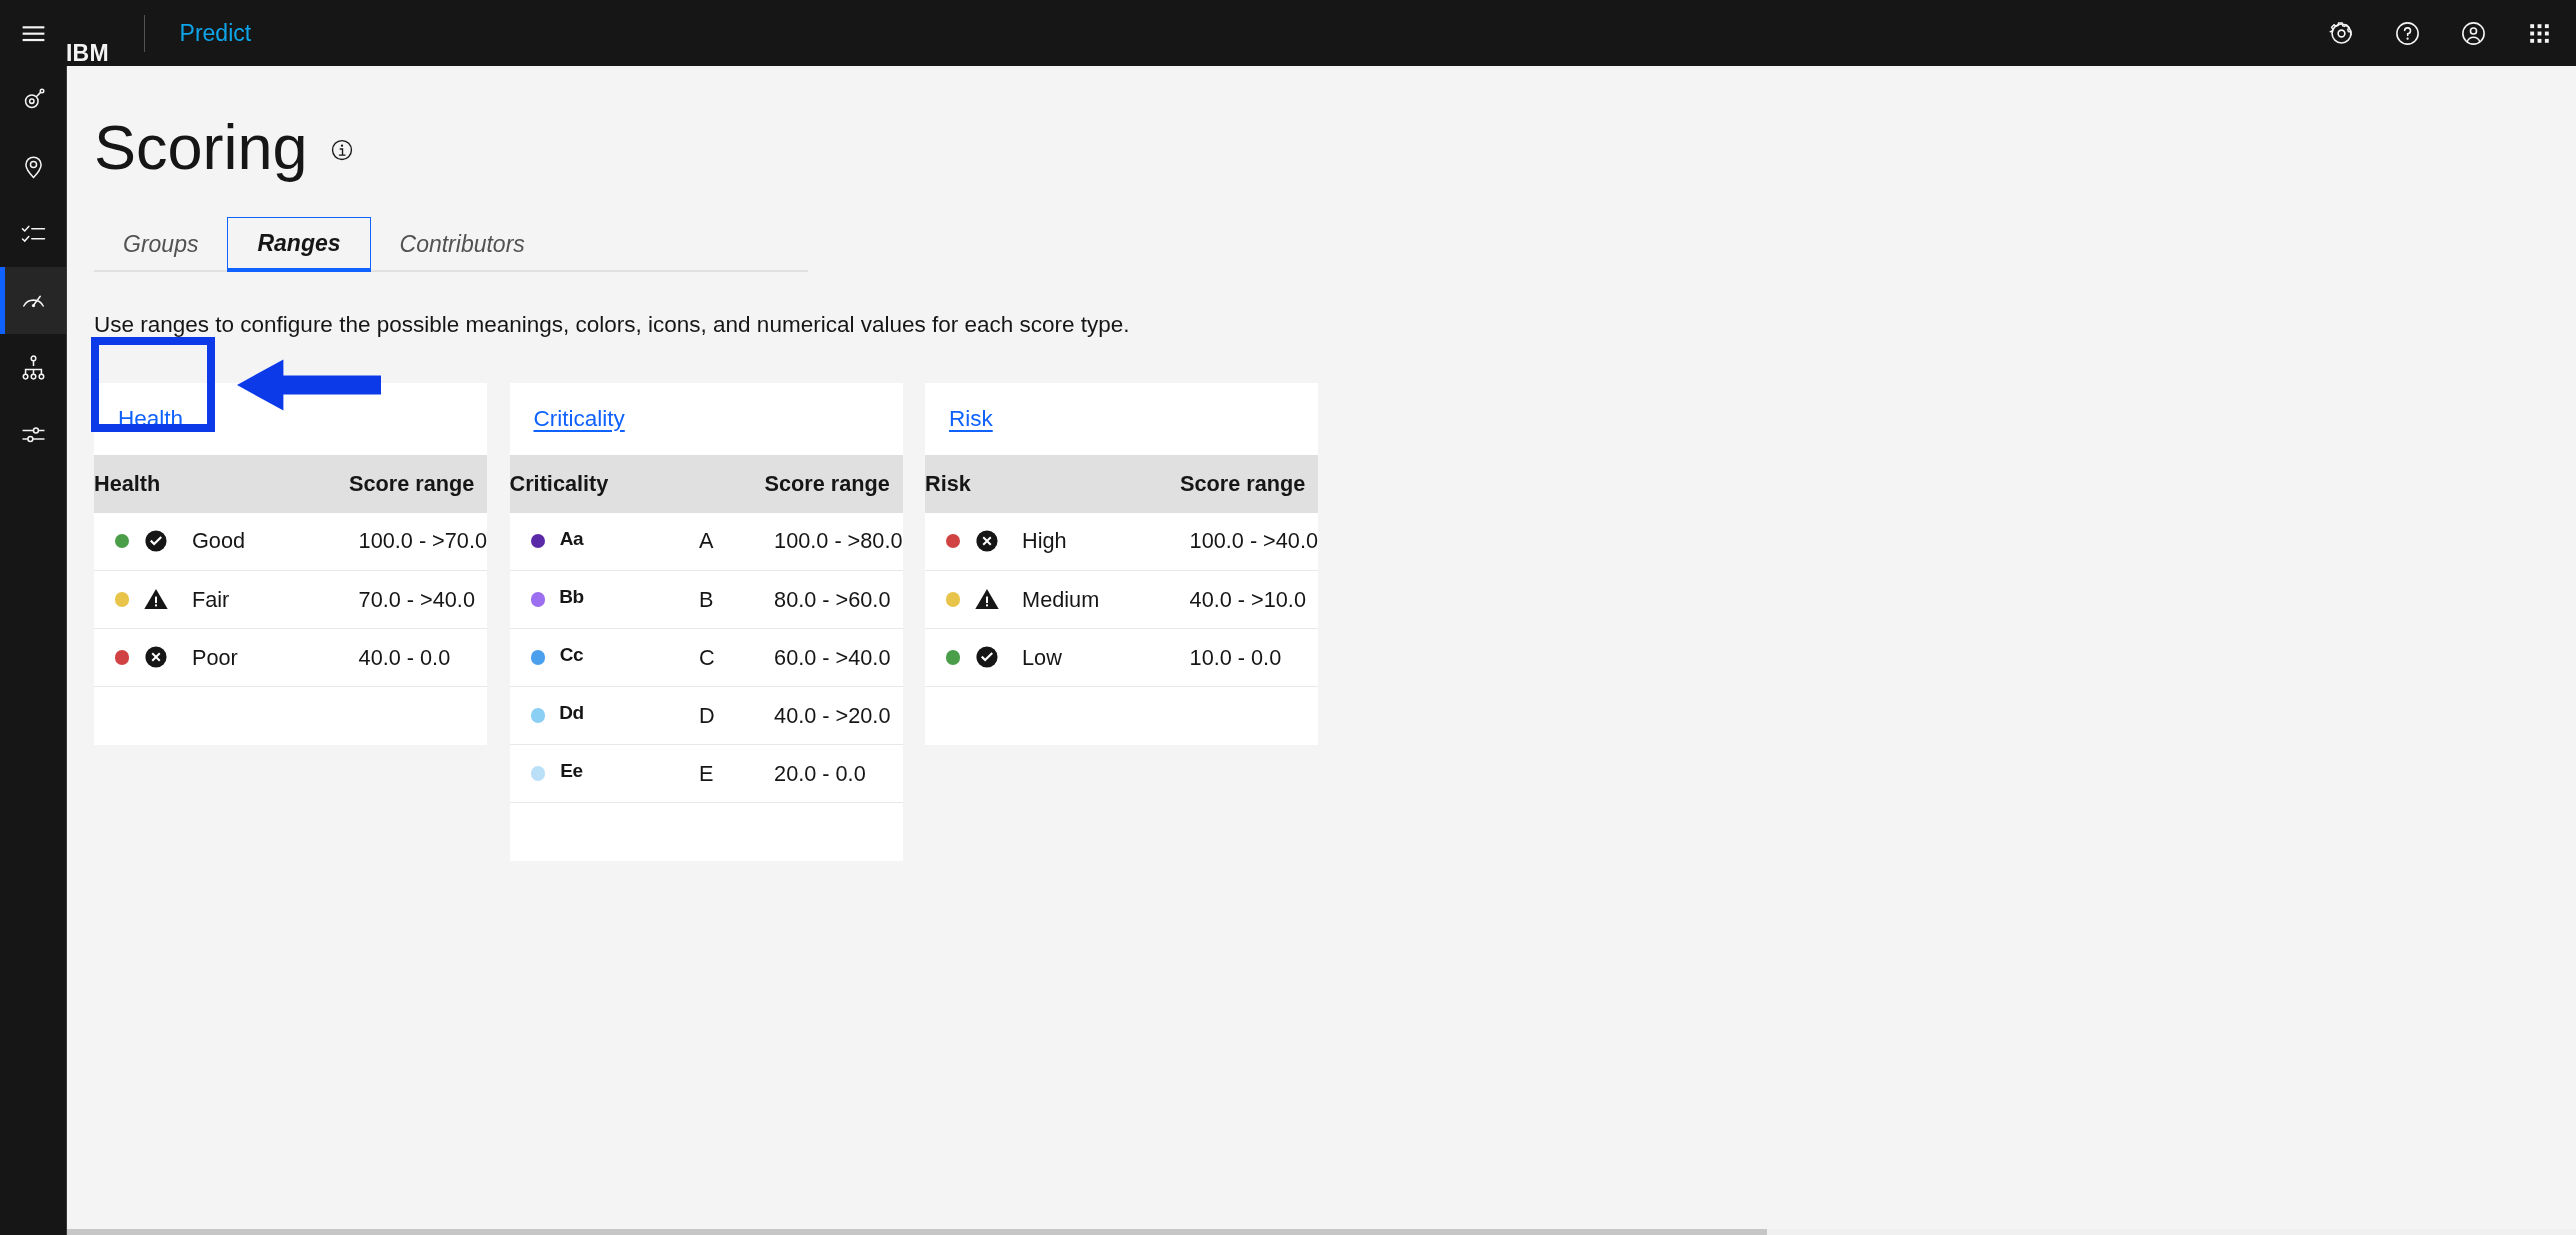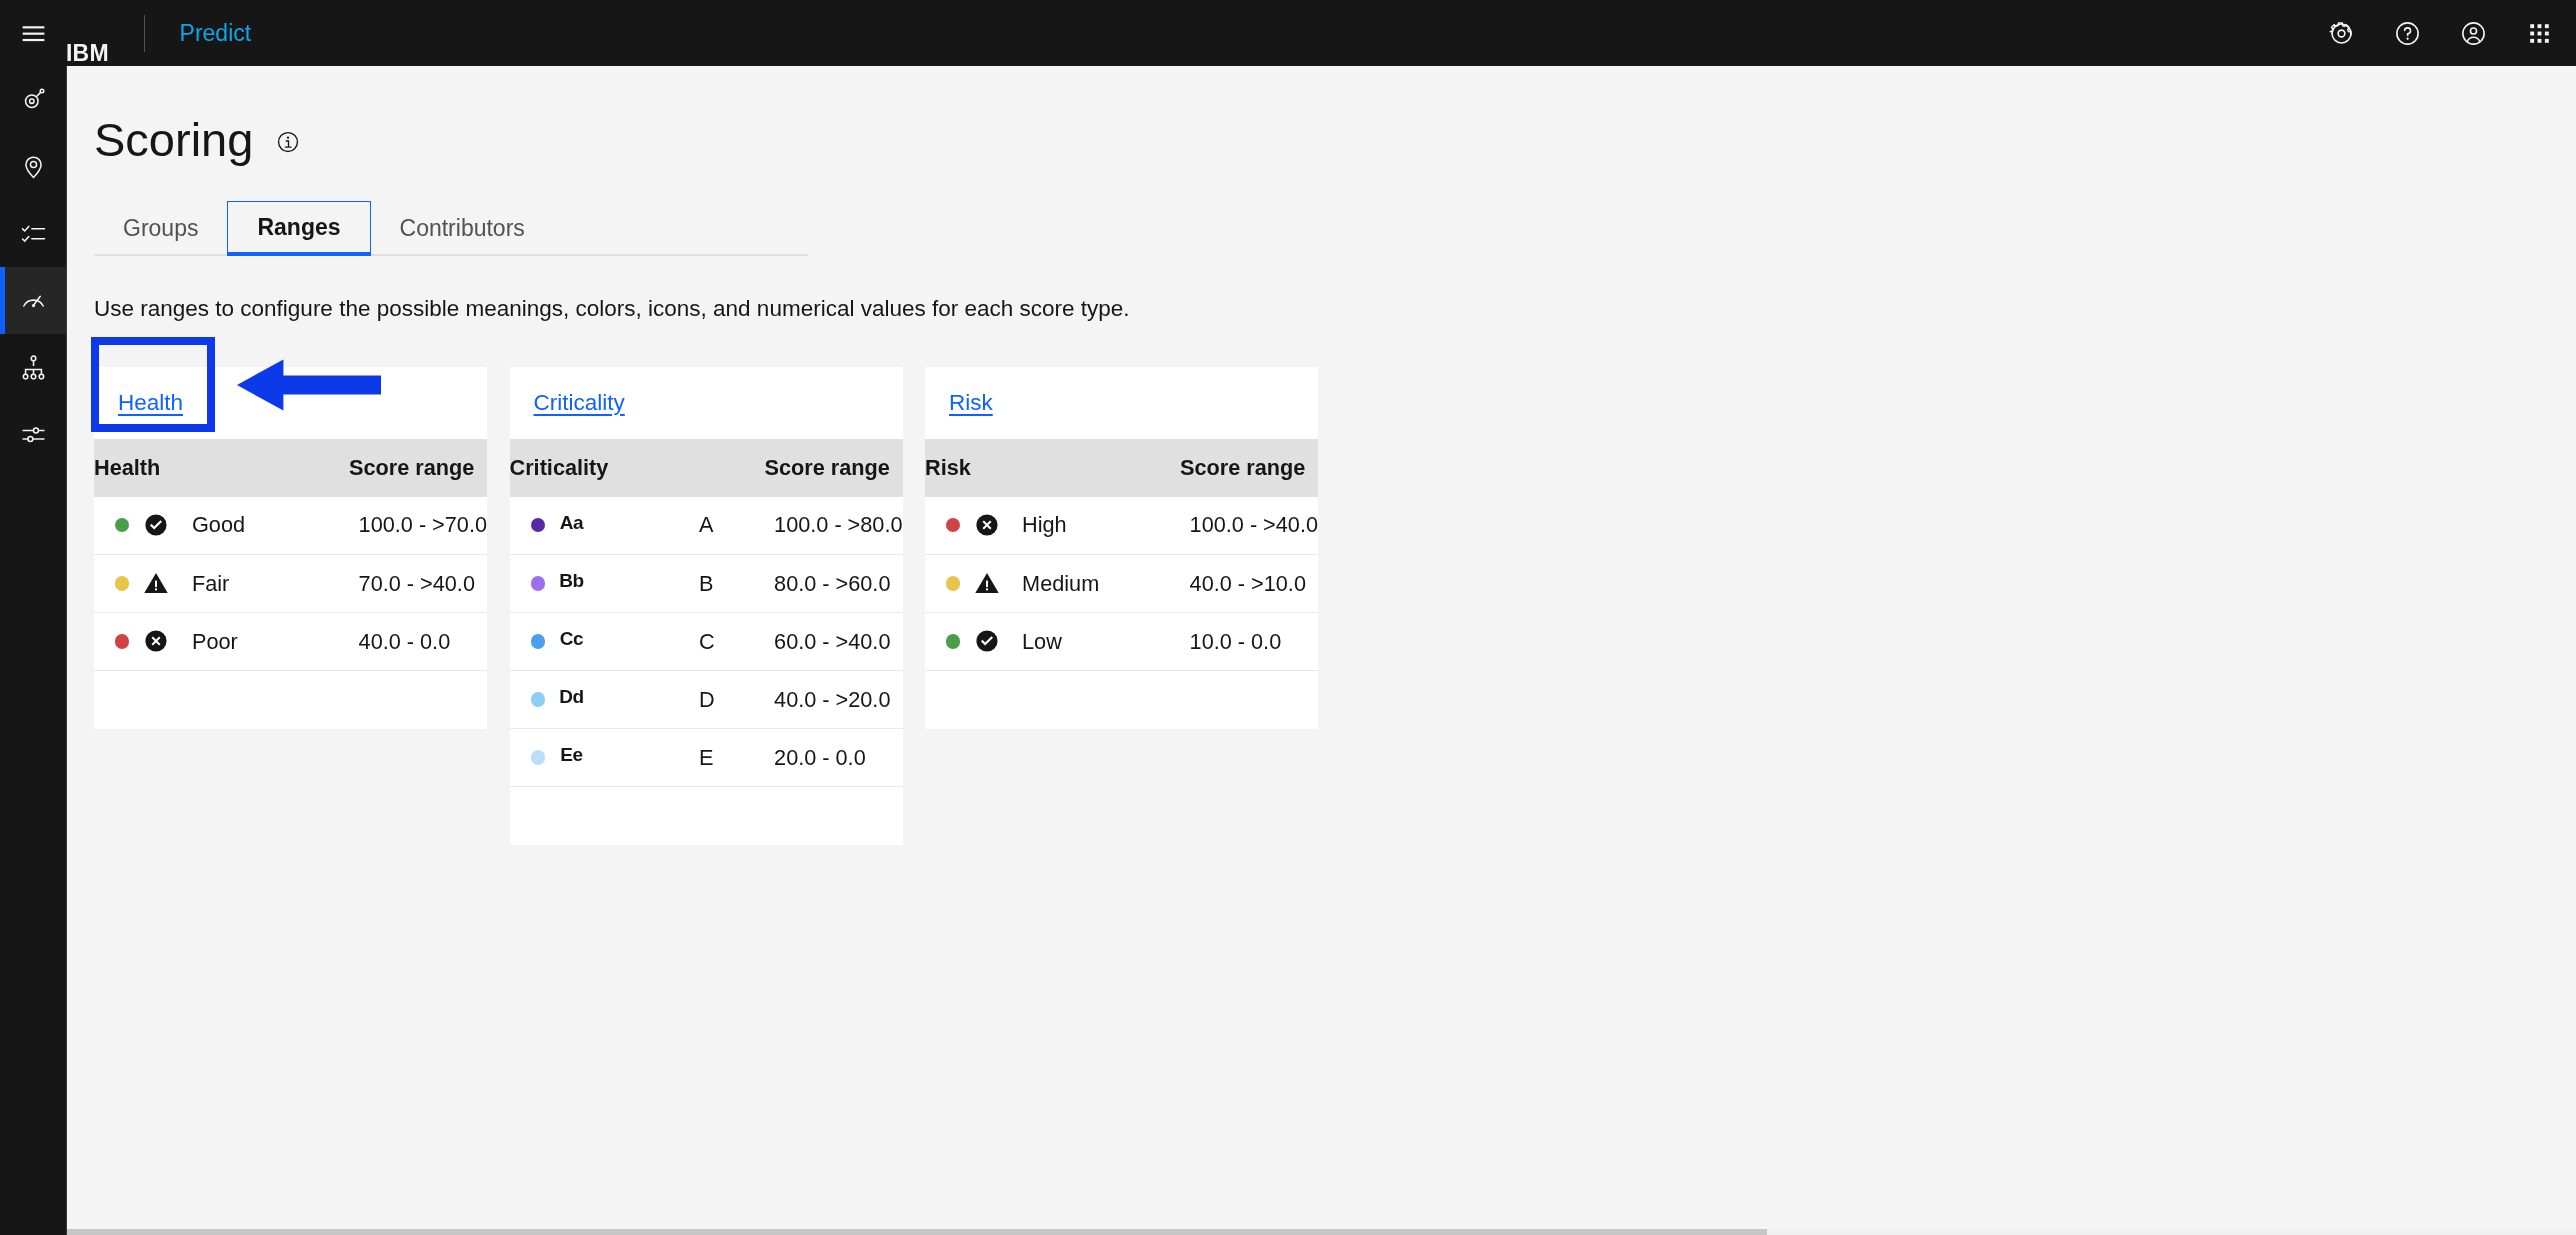--- a/index.html
+++ b/index.html
@@ -108,21 +108,21 @@
     background: #f4f4f4;
     overflow: hidden;
   }
 
   .page-title-row {
     display: flex;
     align-items: center;
     padding: 50px 0 0 27px;
   }
   .page-title {
-    font-size: 47px;
+    font-size: 63px;
     font-weight: 400;
     color: #161616;
     line-height: 1;
   }
   .info-icon {
     margin-left: 22.5px;
     margin-top: 4.8px;
     display: flex;
     align-items: center;
     cursor: pointer;
@@ -147,20 +147,21 @@
   }
   .tab-item {
     display: flex;
     align-items: center;
     padding: 0 29px;
     font-size: 23px;
     color: #525252;
     cursor: pointer;
     position: relative;
     background: transparent;
+    font-style: italic;
   }
   .tab-item.selected {
     color: #161616;
     font-weight: 600;
     border: 1.6px solid #0f62fe;
     border-bottom: 4.8px solid #0f62fe;
     background: #f4f4f4;
   }
 
   

